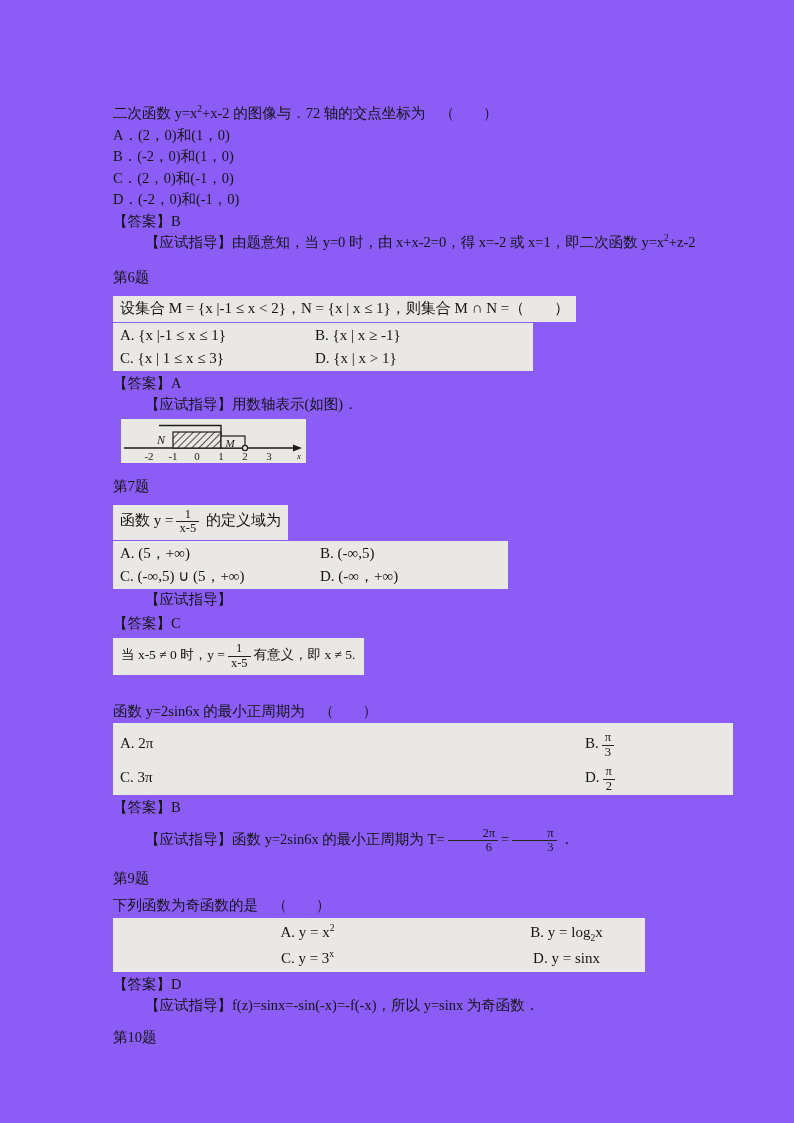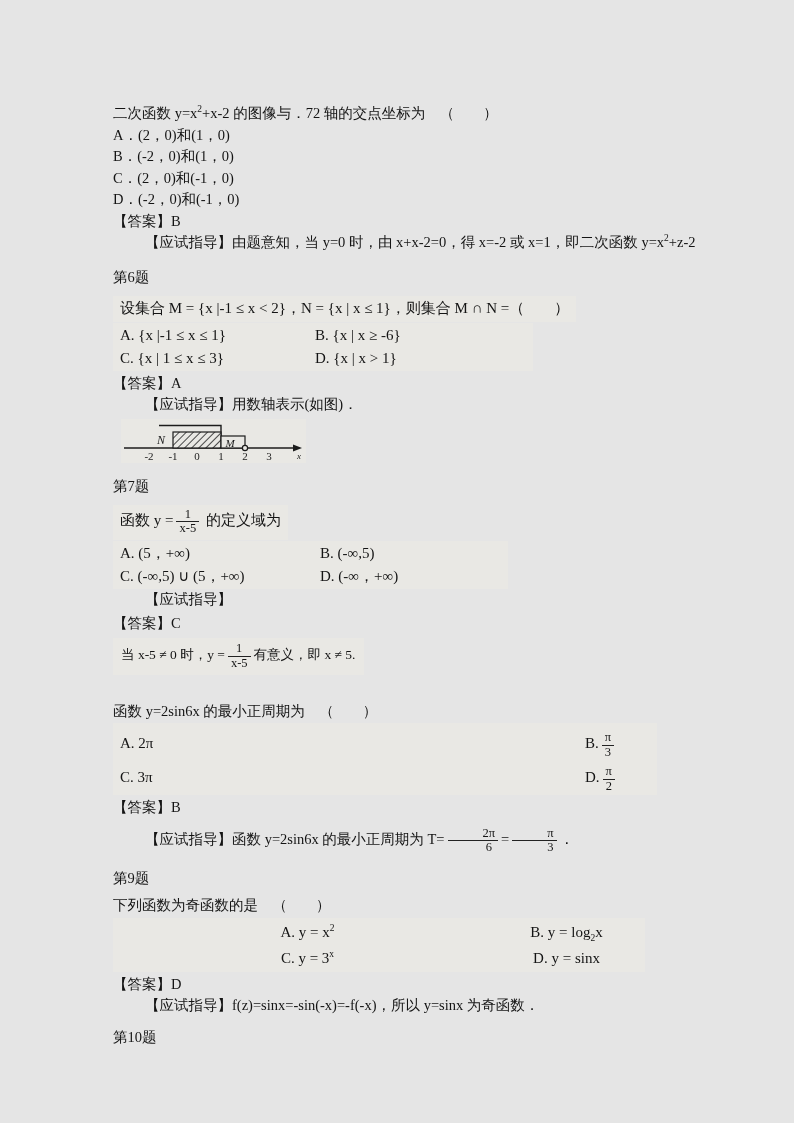--- a/index.html
+++ b/index.html
@@ -1,38 +1,38 @@
 <!DOCTYPE html>
 <html><head>
 <meta charset="utf-8">
 <style>
   * { margin:0; padding:0; box-sizing:border-box; }
   html,body { background:#ffffff; }
   .page {
-    position:relative; width:794px; height:1123px; background:#e5e5e5;
+    position:relative; width:794px; height:1123px; background:#8b5cf6;
     font-family:"Liberation Serif","DejaVu Serif",serif; color:#141414;
     overflow:hidden;
   }
   .content { position:absolute; left:113px; top:103px; width:585px; font-size:14.5px; }
 
   .t-line { line-height:21.5px; white-space:nowrap; }
   .opt-line { line-height:21.5px; white-space:nowrap; }
   .indent { text-indent:32px; }
   .sec { margin-top:14px; line-height:19px; }
 
   sup { font-size:9.5px; vertical-align:super; line-height:0; }
   sub { font-size:9.5px; vertical-align:sub; line-height:0; }
 
   .scan-bg { background:#e9e8e4; }
   .scan-stem { display:inline-block; padding:3px 7px 4px 7px; margin-top:9px; font-size:15px; white-space:nowrap; }
   .optgrid { display:grid; padding:1px 7px; font-size:15px; line-height:23px; margin-top:1px; }
   .optgrid > div { white-space:nowrap;font-family:Liberation Serif, serif; }
   .g6 { grid-template-columns:195px auto; width:420px; }
   .g7 { grid-template-columns:200px auto; width:395px; }
-  .g8 { grid-template-columns:465px auto; width:544px; line-height:34px; }
+  .g8 { grid-template-columns:465px auto; width:620px; line-height:34px; }
   .g9 { grid-template-columns:375px auto; width:532px; line-height:26px;text-align:center; }
 
   .frac { display:inline-block; text-align:center; vertical-align:-0.6em; line-height:1.1; font-size:12.5px; margin:0 3px; }
   .frac .fn { display:block; border-bottom:1px solid #222; padding:0 3px; }
   .frac .fd { display:block; padding:0 3px; }
   .tallrow { padding-top:3px; }
 
   .answer { margin-top:2px; }
   .figure { margin-top:3px; margin-left:8px; }
   .formula-strip { display:inline-block; padding:4px 8px; margin-top:4px; font-size:13.5px; white-space:nowrap; }
@@ -50,21 +50,21 @@
     <div class="opt-line">B．(-2，0)和(1，0)</div>
     <div class="opt-line">C．(2，0)和(-1，0)</div>
     <div class="opt-line">D．(-2，0)和(-1，0)</div>
     <div class="t-line">【答案】B</div>
     <div class="t-line indent"><span>【应试指导】由题意知，当 y=0 时，由 x+x-2=0，得 x=-2 或 x=1，即二次函数 y=x</span><sup>2</sup><span>+z-2</span></div>
 
     <div class="sec">第6题</div>
     <div><span class="scan-stem scan-bg">设集合 M = {x |-1 ≤ x &lt; 2}，N = {x | x ≤ 1}，则集合 M ∩ N =（　　）</span></div>
     <div class="optgrid g6 scan-bg">
       <div>A. {x |-1 ≤ x ≤ 1}</div>
-      <div>B. {x | x ≥ -6}</div>
+      <div>B. {x | x ≥ -1}</div>
       <div>C. {x | 1 ≤ x ≤ 3}</div>
       <div>D. {x | x &gt; 1}</div>
     </div>
     <div class="t-line answer">【答案】A</div>
     <div class="t-line indent">【应试指导】用数轴表示(如图)．</div>
 
     <div class="figure">
       <svg width="185" height="44" viewBox="0 0 185 44">
         <defs>
           <pattern id="hatch" patternUnits="userSpaceOnUse" width="5" height="5" patternTransform="rotate(45)">

